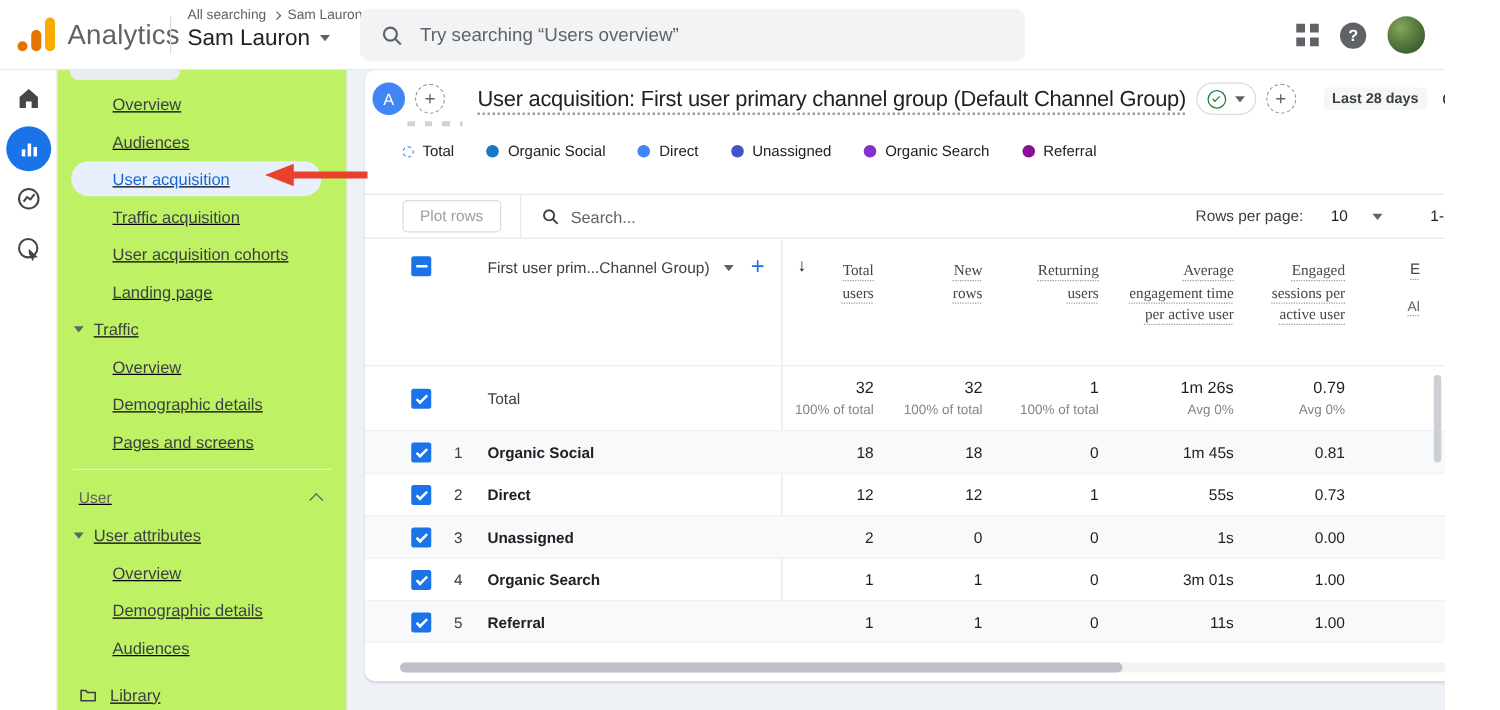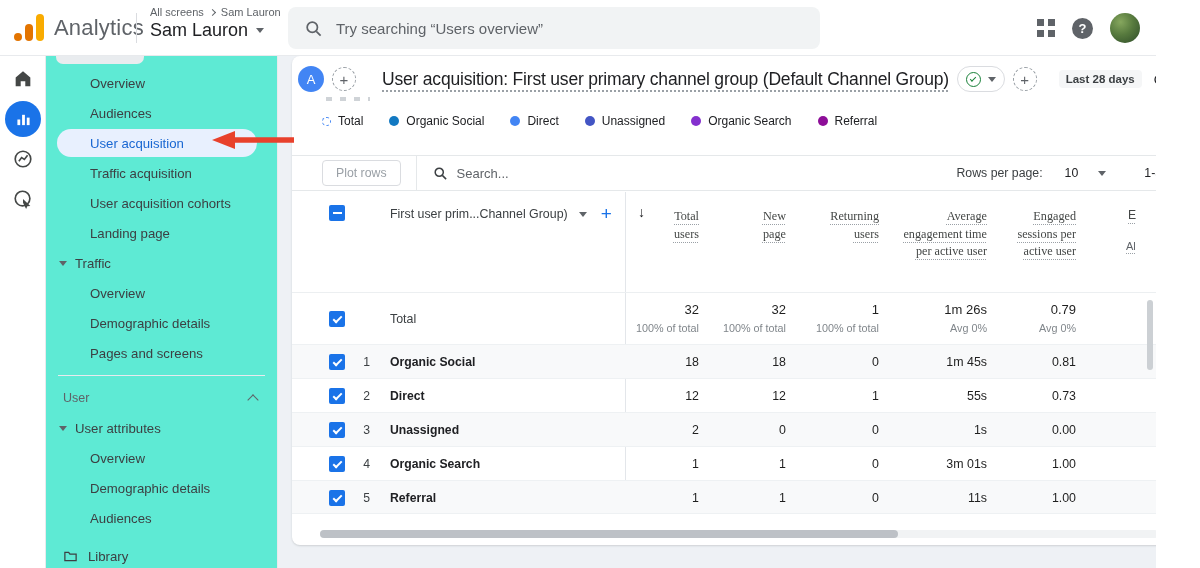--- a/index.html
+++ b/index.html
@@ -30,21 +30,21 @@
   .avatar { width:30px; height:30px; border-radius:50%; cursor:pointer;
             background:radial-gradient(circle at 35% 30%, #86a75e 0%, #577a3e 45%, #2c4a28 100%); }
 
   
   #body { position:relative; display:flex; height:512px; }
 
   #rail { width:46px; background:#fff; border-right:1px solid #e8eaed; padding-top:6px; flex:none; }
   .ricon { width:46px; height:34px; margin-bottom:6px; display:flex; align-items:center; justify-content:center; cursor:pointer; }
   .rep-circle { width:36px; height:36px; border-radius:50%; background:#1a73e8; display:flex; align-items:center; justify-content:center; }
 
-  #sidebar { width:232px; background:#5eead4; border-right:1px solid #e8eaed; padding-top:12px; flex:none; position:relative; }
+  #sidebar { width:232px; background:#bef264; border-right:1px solid #e8eaed; padding-top:12px; flex:none; position:relative;text-decoration:underline; }
   .remnant { position:absolute; top:0; left:10px; width:88px; height:8px; background:#e9ecef; border-radius:0 0 7px 7px; }
   .si { height:30px; display:flex; align-items:center; font-size:13.2px; color:#3c4043; padding-left:44px; cursor:pointer; white-space:nowrap; }
   .si.selected { height:28px; margin:1px 20px 1px 11px; padding-left:33px; background:#e8f0fe; border-radius:16px; color:#1967d2; font-weight:500; }
   .si.parent { padding-left:13px; gap:8px; }
   .si.section { padding:0 20px 0 17px; color:#5f6368; font-size:12.5px; justify-content:space-between; }
   .chup { width:8px; height:8px; border-left:1.6px solid #5f6368; border-top:1.6px solid #5f6368; transform:rotate(45deg); margin-top:4px; }
   .si.library { padding-left:17px; gap:10px; margin-top:8px; }
   .sdivider { height:1px; background:#e8eaed; margin:7px 12px; }
 
   
@@ -134,21 +134,21 @@
       <div class="ga-logo">
         <span class="b1"></span>
           <span class="b2"></span>
           <span class="b3"></span>
       </div>
       <span class="brand">Analytics</span>
     </div>
     <div class="hdiv"></div>
     <div class="acct">
       <div class="crumb">
-        <span>All screens</span>
+        <span>All searching</span>
         <span class="bcv"></span>
         <span>Sam Lauron</span>
       </div>
       <div class="acct-row">
         <span>Sam Lauron</span>
         <span class="cdown"></span>
       </div>
     </div>
     <div class="gsearch">
       <svg width="19" height="19" viewBox="0 0 24 24" fill="none" stroke="#5f6368" stroke-width="2.2">
@@ -334,21 +334,21 @@
           <div class="cb">
               <span class="ind"></span>
             </div>
           <div class="dimhead">
             <span class="dlabel">First user prim...Channel Group)</span>
             <span class="cdown"></span>
             <span class="dimplus">+</span>
           </div>
           <span class="sorticon">↓</span>
           <div class="mh mh1">Total users</div>
-          <div class="mh mh2">New page</div>
+          <div class="mh mh2">New rows</div>
           <div class="mh mh3">Returning users</div>
           <div class="mh mh4">Average engagement time per active user</div>
           <div class="mh mh5">Engaged sessions per active user</div>
           <div class="clip1">E</div>
           <div class="clip2">Al</div>
         </div>
 
         <div class="vline"></div>
 
         <div class="trow-total">

